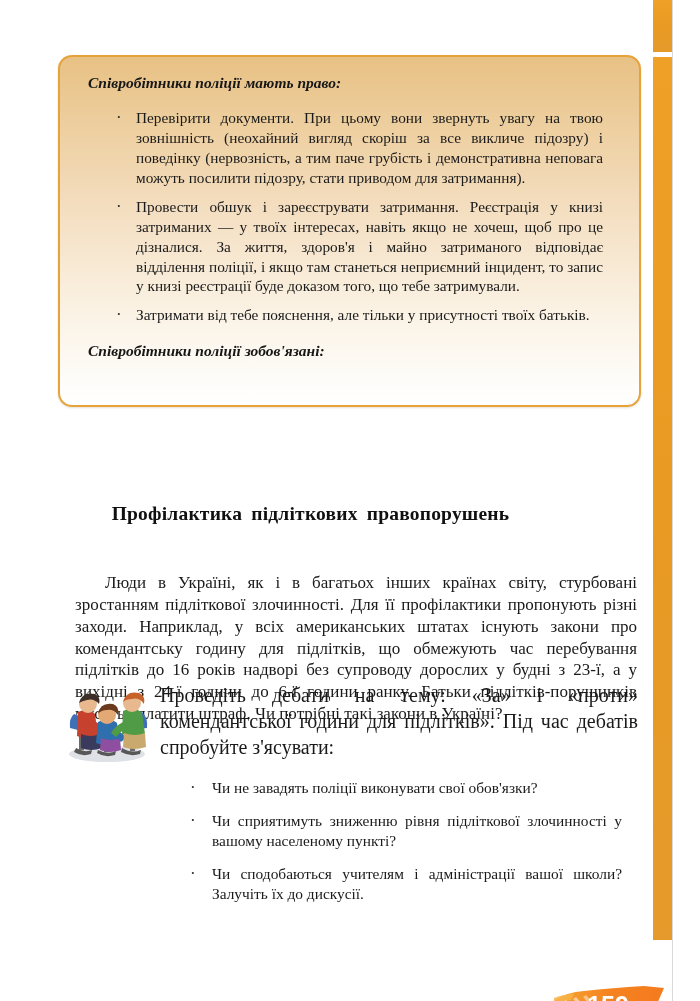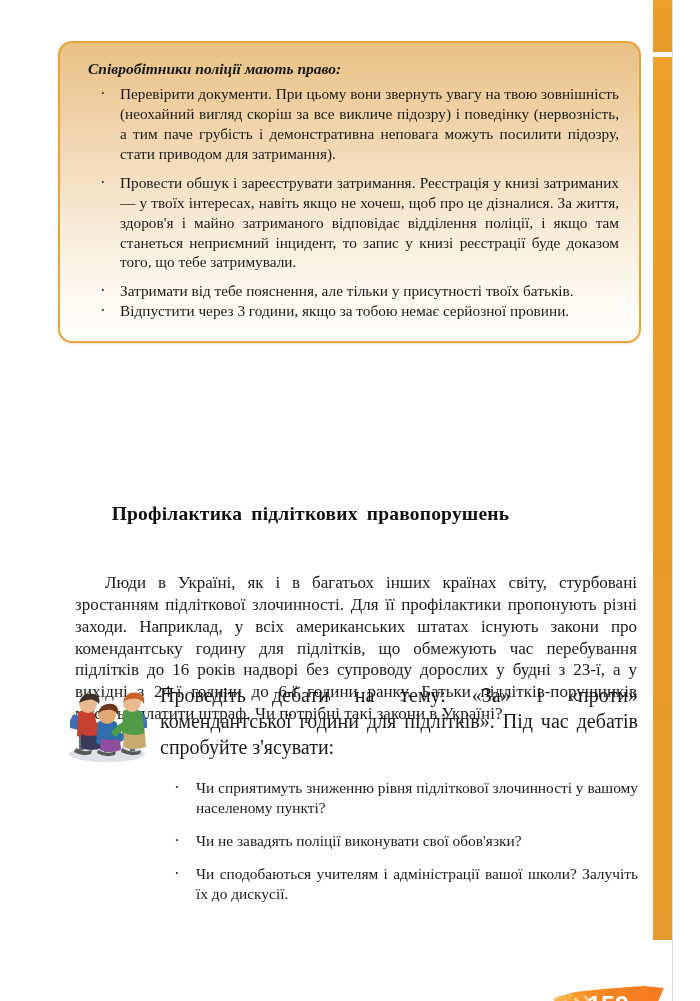--- a/index.html
+++ b/index.html
@@ -31,48 +31,48 @@
     top: 0;
     width: 1px;
     height: 1001px;
     background: #d9d9d9;
   }
 
   
   .rights-box {
     position: absolute;
     left: 58px;
-    top: 41px;
+    top: 55px;
     width: 583px;
     box-sizing: border-box;
     border: 2px solid #e5a33a;
     border-radius: 14px;
     background: linear-gradient(to bottom,
                 #e8c184 0%,
                 #eed0a2 22%,
                 #f4dfc2 45%,
                 #faf0e0 70%,
                 #fdfaf4 88%,
                 #ffffff 100%);
-    padding: 14px 20px 20px 20px;
+    padding: 14px 20px 28px 20px;
     box-shadow: 0 1px 2px rgba(120,80,20,0.18);
   }
 
   .box-heading {
     font-style: italic;
     font-weight: bold;
     font-size: 15.5px;
     line-height: 1.25;
     margin: 2px 0 6px 8px;
     color: #171717;
   }
 
   ul.box-list, ul.q-list {
     list-style: none;
-    margin: 0;
+    margin: 16px;
     padding: 0;
   }
   ul.box-list > li {
     position: relative;
     padding-left: 40px;
     margin-bottom: 9px;
     font-size: 15.3px;
     line-height: 1.30;
     text-align: justify;
     hyphens: manual;
@@ -182,23 +182,23 @@
 <div class="rights-box">
 
   <div class="box-heading">Співробітники поліції мають право:</div>
 
   <ul class="box-list">
     <li>Перевірити документи. При цьому вони звернуть увагу на твою зовнішність (неохайний вигляд скоріш за все викличе підозру) і поведінку (нервозність, а тим паче грубість і демонстративна неповага можуть посилити підозру, стати приводом для затримання).</li>
     <li>Провести обшук і зареєструвати затримання. Реєстрація у книзі затриманих — у твоїх інтересах, навіть якщо не хочеш, щоб про це дізналися. За життя, здоров'я і майно затриманого відповідає відділення поліції, і якщо там станеться неприємний інцидент, то запис у книзі реєстрації буде доказом того, що тебе затримували.</li>
     <li>Затримати від тебе пояснення, але тільки у присутності твоїх батьків.</li>
   </ul>
 
+  <div class="box-heading" style="margin-top:10px;">Співробітники поліції зобов'язані:</div>
 
   <ul class="box-list box-list-tight">
-    <li>Відпустити через 3 години, якщо за тобою немає серйозної провини.</li>
   </ul>
 </div>
 
 <div class="section-title">Профілактика підліткових правопорушень</div>
 
 <div class="body-par">Люди в Україні, як і в багатьох інших країнах світу, стурбовані зростанням підліткової злочинності. Для її профілактики пропонують різні заходи. Наприклад, у всіх американських штатах існують закони про комендантську годину для підлітків, що обмежують час перебування підлітків до 16 років надворі без супроводу дорослих у будні з 23-ї, а у вихідні з 24-ї години до 6-ї години ранку. Батьки підлітків-порушників мусять сплатити штраф. Чи потрібні такі закони в Україні?</div>
 
 <div class="activity">
   <div class="activity-head">
     <div class="activity-illo">
@@ -235,22 +235,22 @@
           <path d="M64 55 q11 4 21 0 l1 14 q-12 4 -23 0 z" fill="#caa96e"></path>
           <circle cx="72" cy="25" r="9" fill="#e8b98e"></circle>
           <path d="M63 24 q3 -12 16 -9 q7 3 5 11 q-5 -7 -12 -5 q-6 0 -9 3z" fill="#c6622a"></path>
         </g>
       </svg>
     </div>
     <div class="activity-text">Проведіть дебати на тему: «За» і «проти» комендантської години для підлітків». Під час дебатів спробуйте з'ясувати:</div>
   </div>
 
   <ul class="q-list">
+    <li>Чи не завадять поліції виконувати свої обов'язки?</li>
     <li>Чи сприятимуть зниженню рівня підліткової злочинності у вашому населеному пункті?</li>
-    <li>Чи не завадять поліції виконувати свої обов'язки?</li>
     <li>Чи сподобаються учителям і адміністрації вашої школи? Залучіть їх до дискусії.</li>
   </ul>
 </div>
 
 <div class="page-badge">
   <svg viewBox="0 0 118 48" width="118" height="48" aria-hidden="true">
     <defs>
       <linearGradient id="brushgrad" x1="0" y1="0" x2="1" y2="0">
         <stop offset="0%" stop-color="#f5a833"></stop>
         <stop offset="55%" stop-color="#f58220"></stop>

